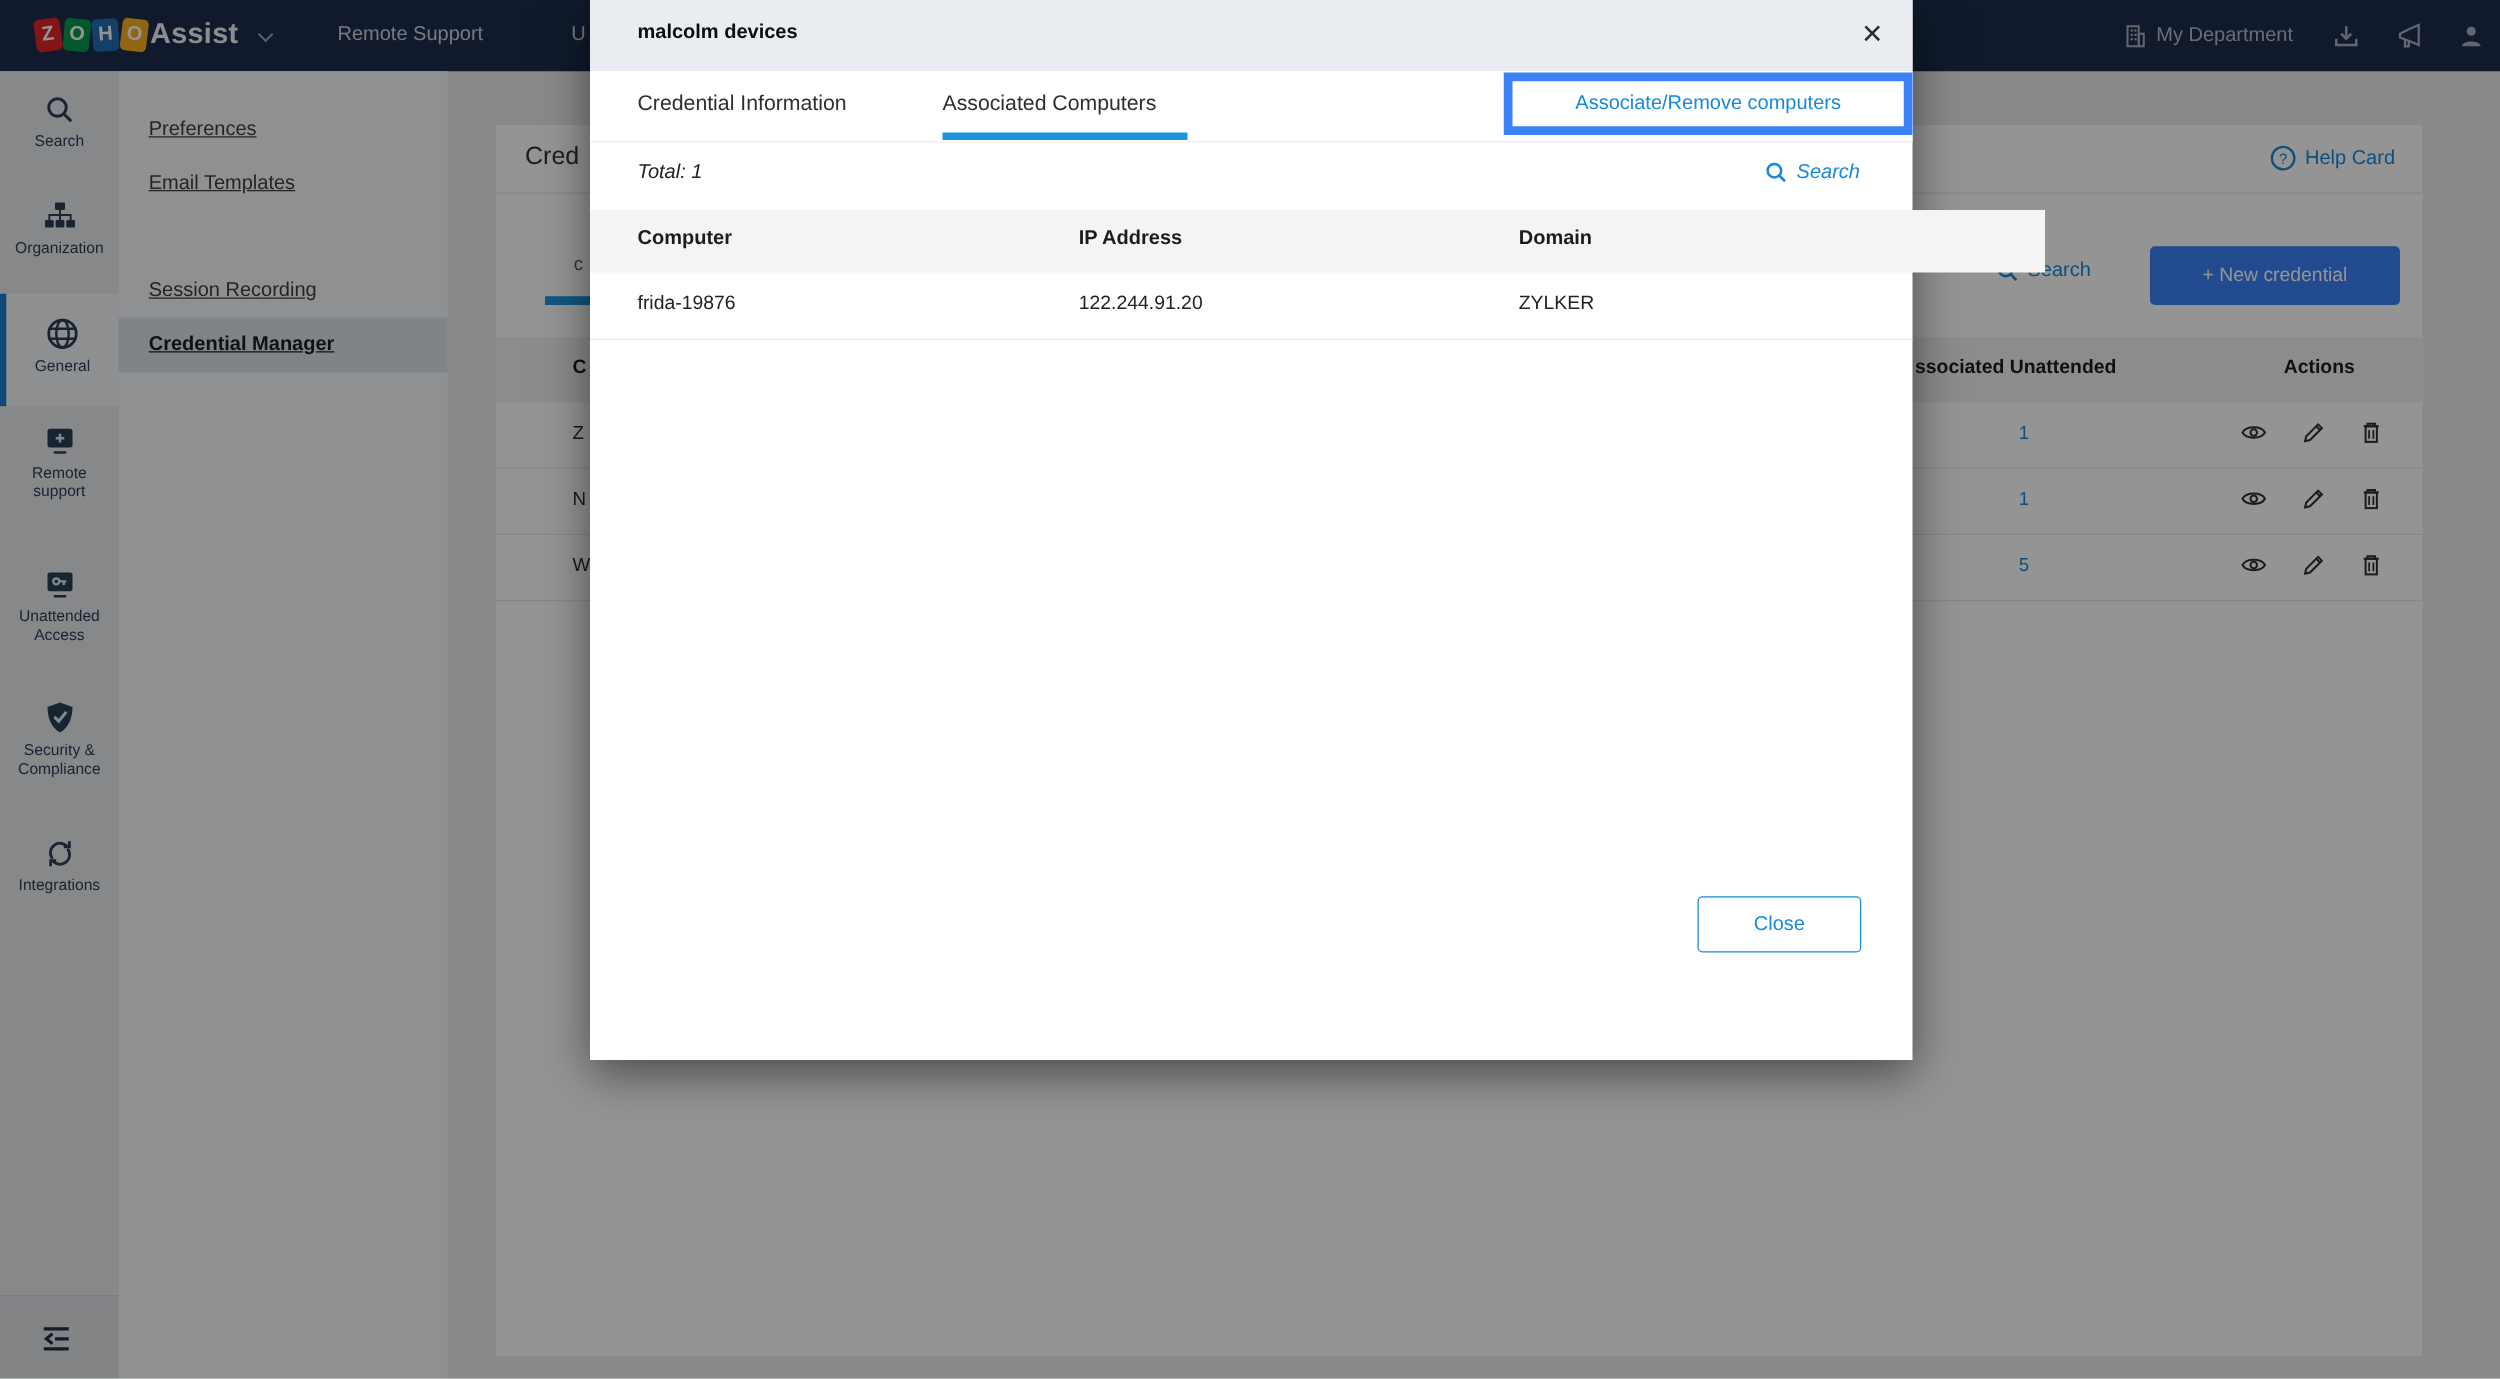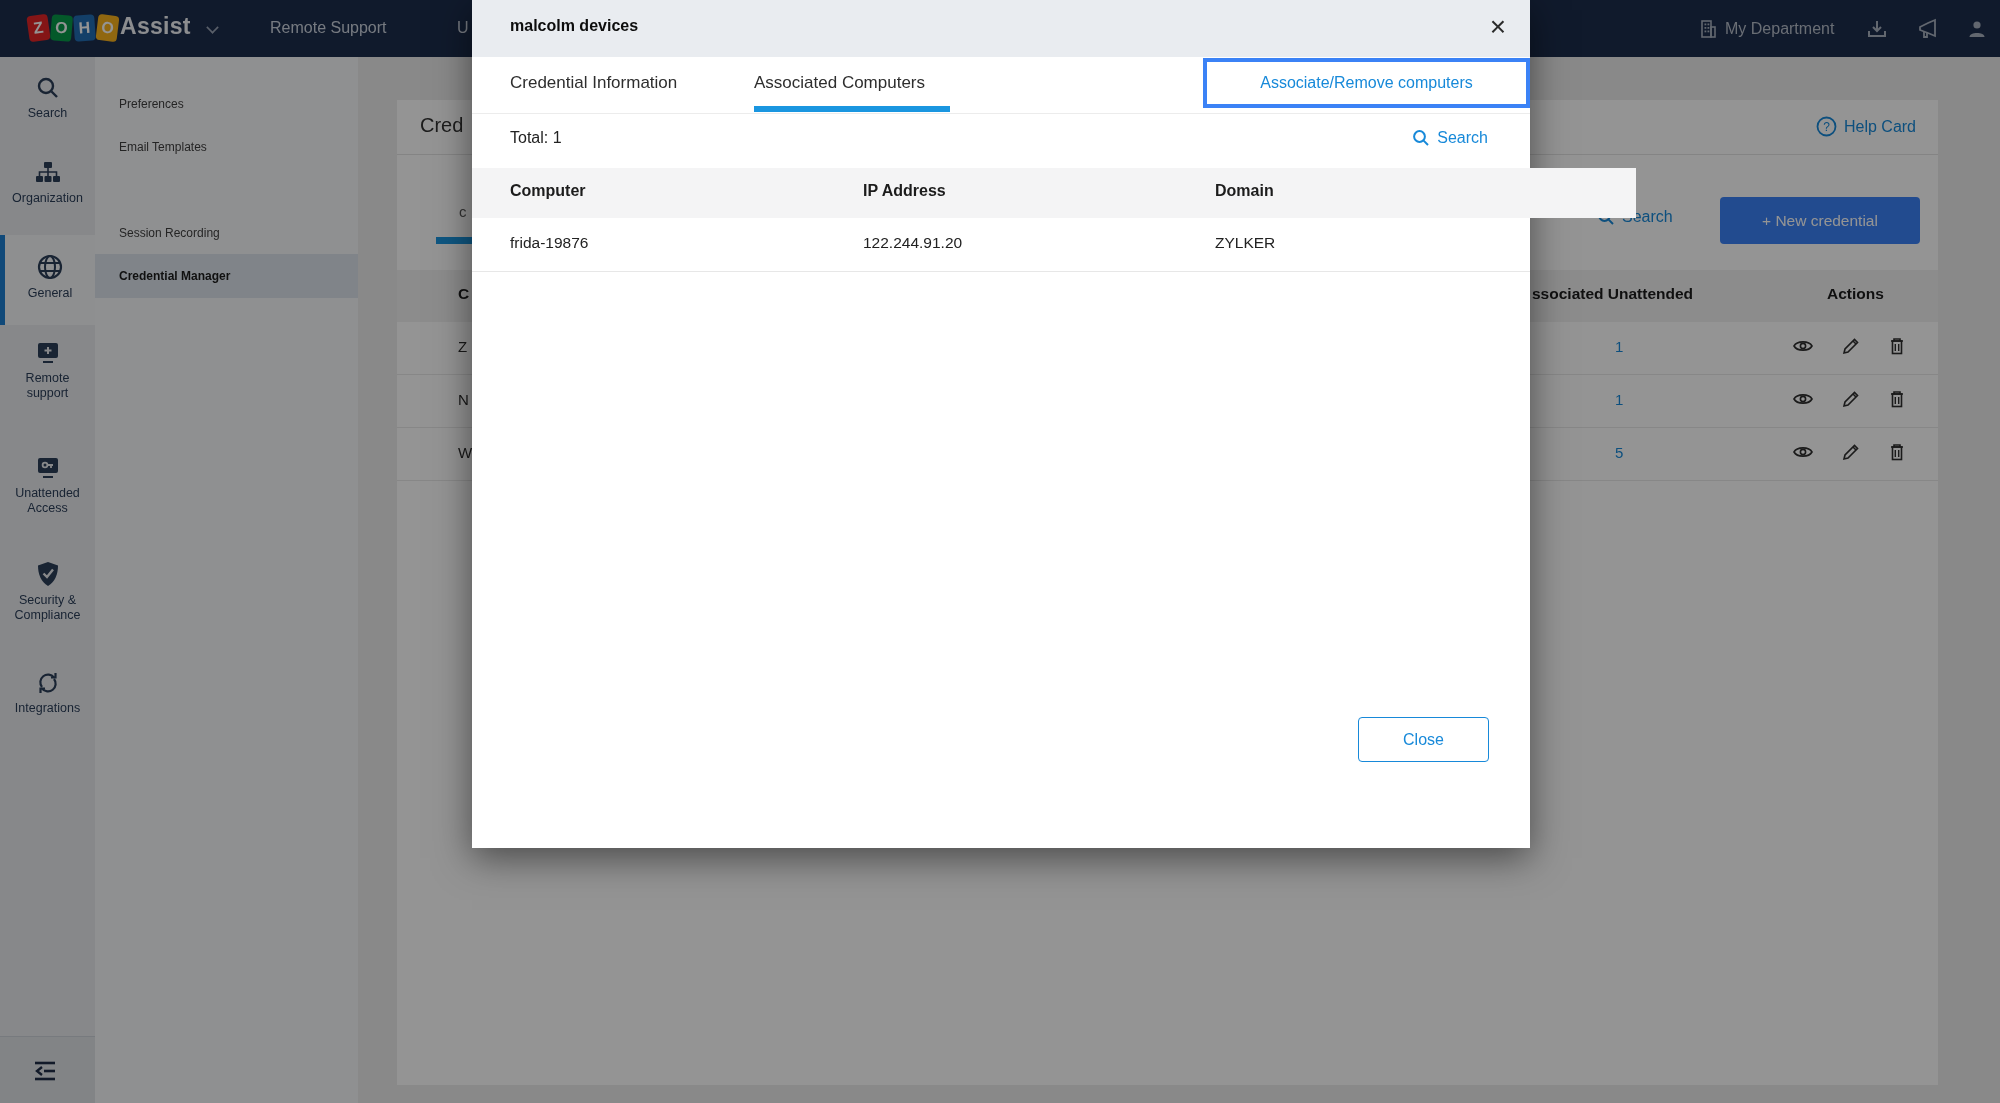--- a/index.html
+++ b/index.html
@@ -30,21 +30,21 @@
   .side-item .lbl { font-size:12.5px; line-height:15px; margin-top:5px; padding:0 4px; }
   .side-item.selected { background:#f5f7f9; border-left:5px solid #1c7ed0; }
   .side-item svg { display:block; margin:0 auto; }
 
   .collapse-strip { left:0; top:1036px; width:95px; height:67px; background:#e0e3e7;
                     border-top:1px solid #ced3d9; }
 
   
   #menubar { left:95px; top:57px; width:263px; height:1046px; background:#f7f8fa; }
   .menu-item { left:0; width:263px; height:44px; line-height:44px; padding-left:24px;
-               font-size:12px; color:#3f3f3f; cursor:pointer; }
+               font-size:16px; color:#3f3f3f; cursor:pointer;text-decoration:underline; }
   .menu-item.selected { background:#dce4ec; color:#1c1c1c; font-weight:bold; }
 
   
   #panel { left:397px; top:100px; width:1541px; height:985px; background:#ffffff; }
   .panel-titlebar { left:0; top:0; width:1541px; height:55px; border-bottom:1px solid #e3e3e3; }
   .panel-title { left:23px; top:14px; font-size:20px; color:#333; }
   .help-link { right:22px; top:16px; display:flex; align-items:center; gap:7px;
                color:#1789d9; font-size:16px; cursor:pointer; position:absolute; }
   .search-link { display:flex; align-items:center; gap:7px; color:#1789d9; font-size:16px; cursor:pointer; }
   .main-search { left:1200px; top:108px; }
@@ -69,24 +69,24 @@
            box-shadow:0 10px 35px rgba(0,0,0,0.5); }
   .modal-header { left:0; top:0; width:1058px; height:57px; background:#e9ecf0; }
   .modal-title { left:38px; top:17px; font-size:16px; font-weight:bold; color:#0d0d0d; }
   .modal-close { right:24px; top:10px; position:absolute; font-size:28px; color:#2b2b2b;
                  cursor:pointer; line-height:34px; }
   .modal-tabs { left:0; top:57px; width:1058px; height:57px; background:#fff;
                 border-bottom:1px solid #ececec; }
   .mtab { position:absolute; top:16px; font-size:17px; color:#2e2e2e; cursor:pointer; }
   .mtab-underline { position:absolute; left:282px; bottom:1px; width:196px; height:6px; background:#1a96e0; }
   .assoc-box { position:absolute; left:731px; top:1px; width:327px; height:50px;
-               border:4px solid #3b82f6; background:#fff; display:flex; align-items:center;
+               border:7px solid #3b82f6; background:#fff; display:flex; align-items:center;
                justify-content:center; }
   .assoc-link { color:#1789d9; font-size:16px; cursor:pointer; }
-  .modal-toolbar { left:0; top:114px; width:1058px; height:54px; }
+  .modal-toolbar { left:0; top:114px; width:1058px; height:54px;font-style:italic; }
   .modal-total { left:38px; top:15px; font-size:16px; color:#222; }
   .modal-search { position:absolute; right:42px; top:15px; }
   .modal-thead { left:0; top:168px; width:1164px; height:50px; background:#f4f4f5; }
   .modal-th { position:absolute; top:14px; font-size:16px; font-weight:bold; color:#1c1c1c; }
   .modal-row { left:0; top:218px; width:1058px; height:54px; border-bottom:1px solid #e7e7e7; }
   .modal-td { position:absolute; top:16px; font-size:15.5px; color:#222; }
   .col1 { left:38px; } .col2 { left:391px; } .col3 { left:743px; }
   .close-btn { left:886px; top:717px; width:131px; height:45px; background:#fff;
                border:1.5px solid #1789d9; border-radius:4px; color:#1789d9;
                font-size:16px; cursor:pointer; font-family:"Liberation Sans", sans-serif; }

